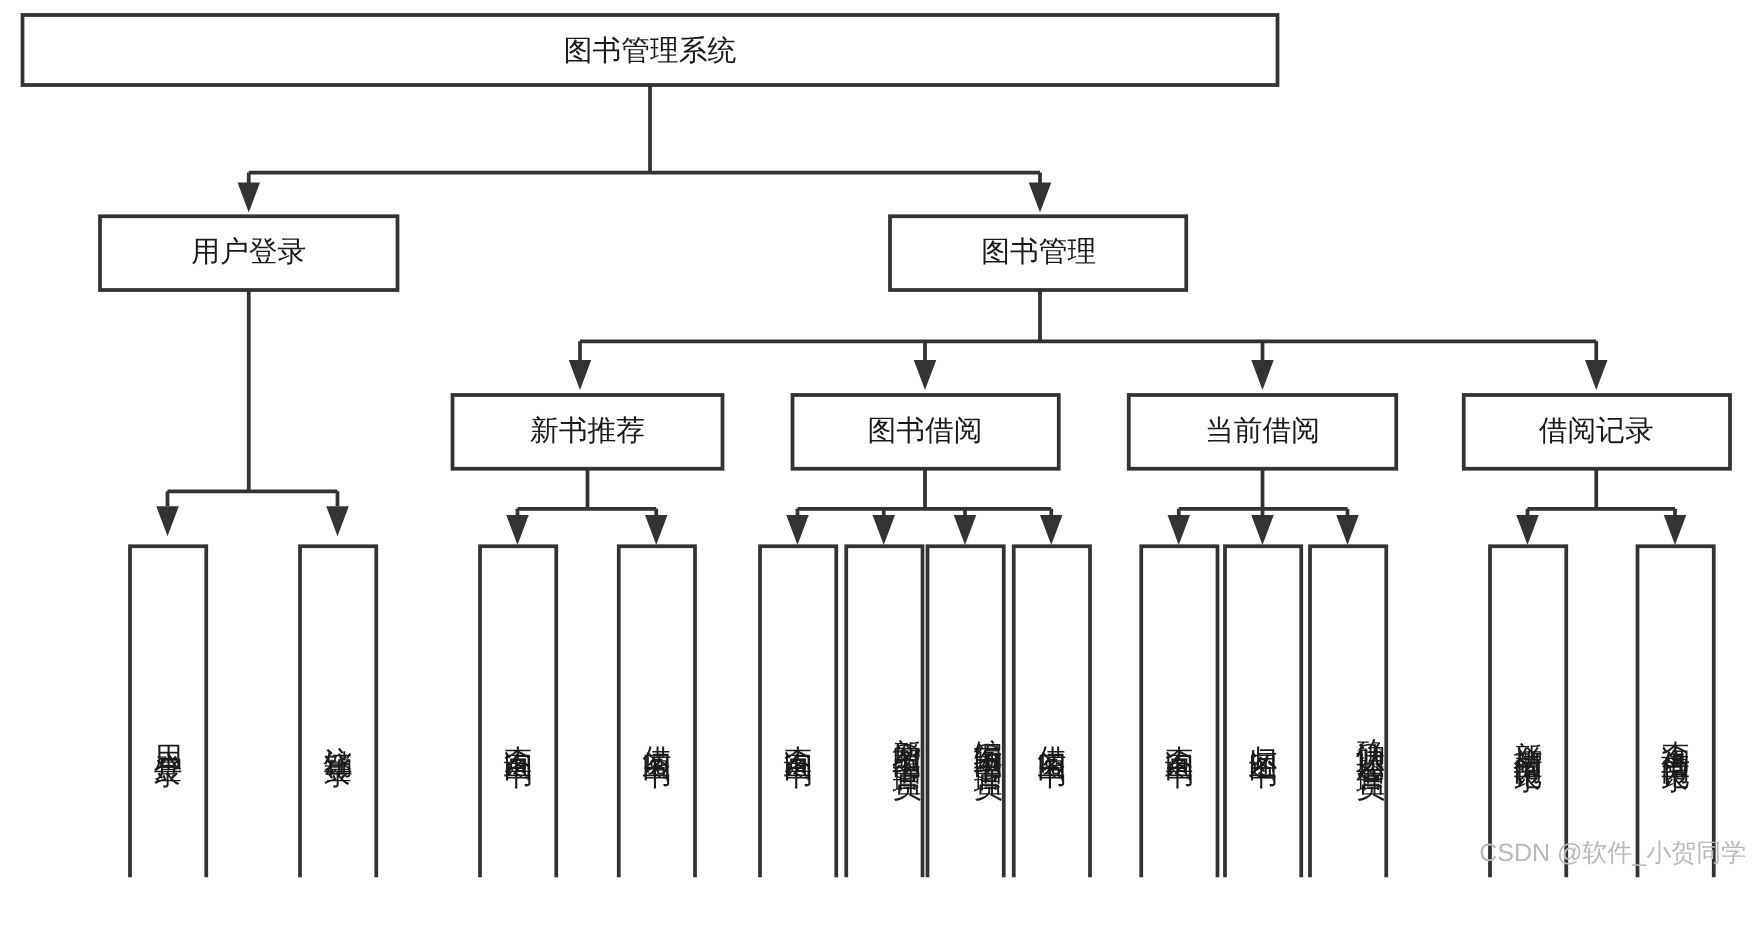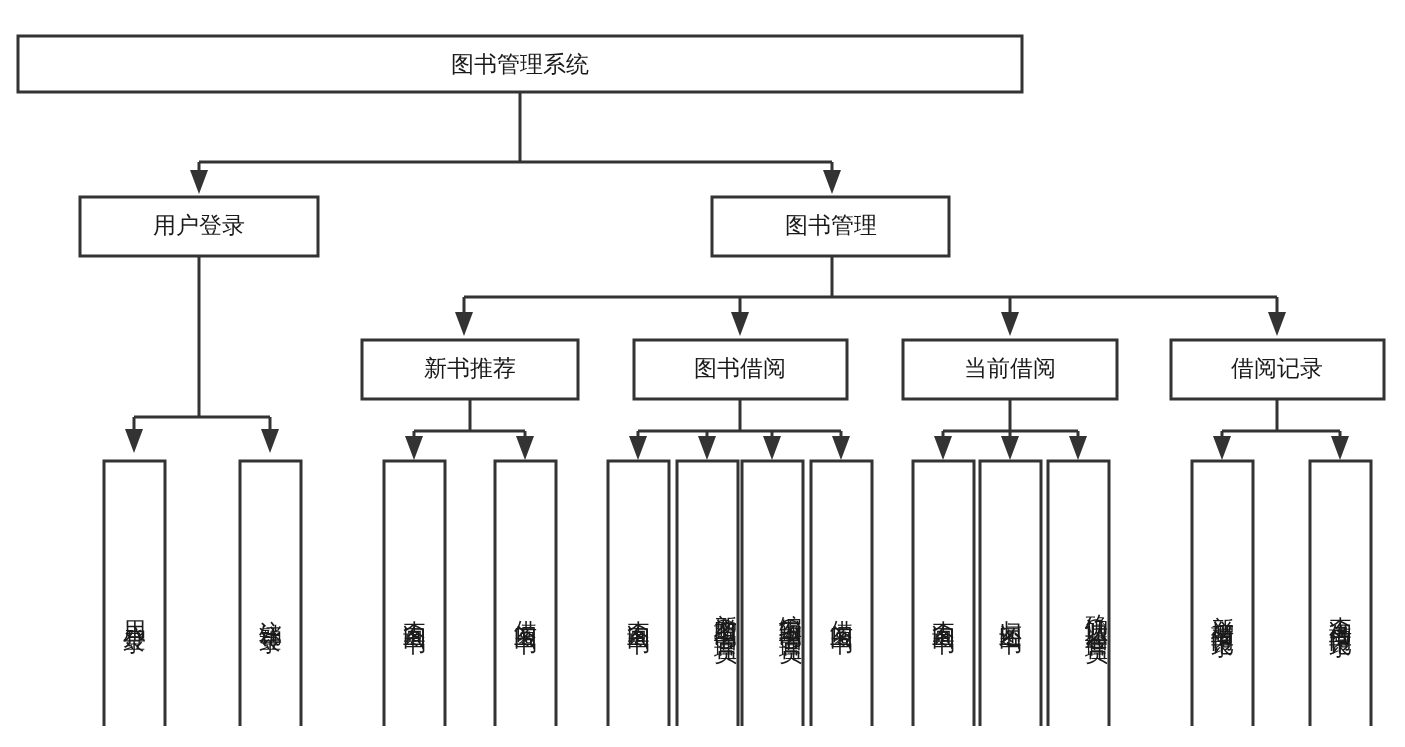--- a/index.html
+++ b/index.html
@@ -7,21 +7,20 @@
     padding: 0;
     background: #ffffff;
   }
   #diagram-root {
     position: relative;
     width: 1405px;
     height: 702px;
     background: #ffffff;
     font-family: "Liberation Sans", "DejaVu Sans", sans-serif;
     overflow: hidden;
-    margin-top: 24px;
   }
   svg.flow {
     position: absolute;
     top: 0;
     left: 0;
     width: 1405px;
     height: 747px;
     display: block;
   }
   .node-box {
@@ -226,14 +225,15 @@
   <div class="leaf-label-wrap" style="left:742px; top:445px; width:61px; height:289px;">编辑图书（管理员）</div>
   <div class="leaf-label-wrap centered" style="left:811px; top:437px; width:61px; height:297px;">借阅图书</div>
 
   <div class="leaf-label-wrap centered" style="left:913px; top:437px; width:61px; height:297px;">查询图书</div>
   <div class="leaf-label-wrap centered" style="left:980px; top:437px; width:61px; height:297px;">归还图书</div>
   <div class="leaf-label-wrap" style="left:1048px; top:445px; width:61px; height:289px;">确认归还（管理员）</div>
 
   <div class="leaf-label-wrap centered" style="left:1192px; top:437px; width:61px; height:297px;">新增借阅记录</div>
   <div class="leaf-label-wrap centered" style="left:1310px; top:437px; width:61px; height:297px;">查询借阅记录</div>
 
+  <div class="watermark">CSDN @软件_小贺同学</div>
 
 </div>
 
 </body></html>

